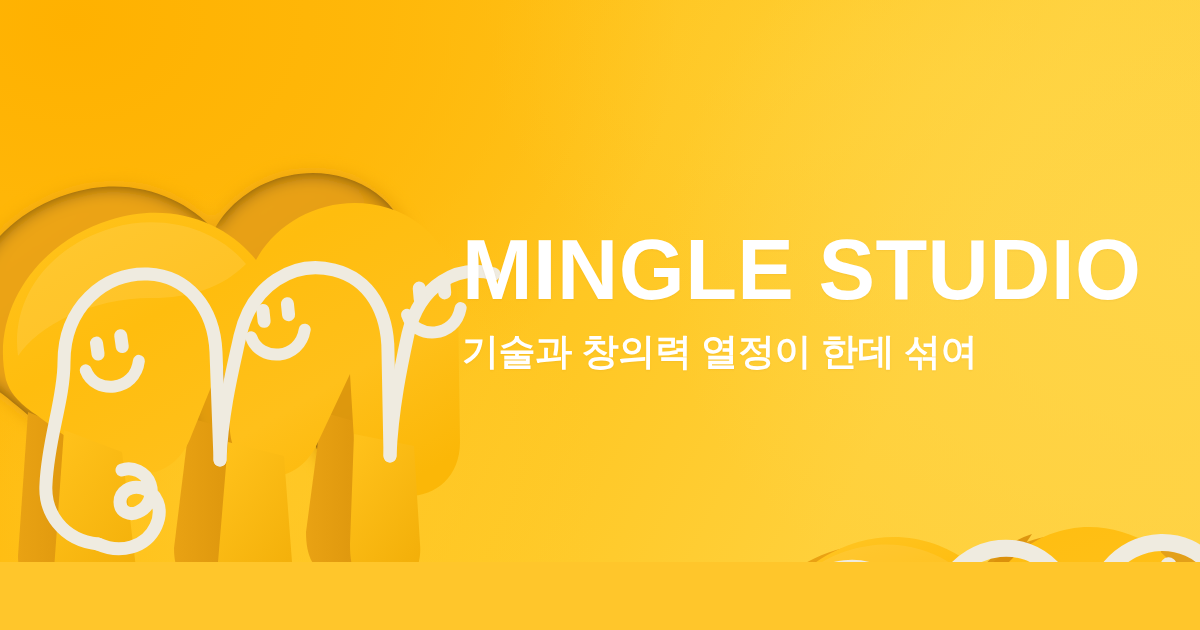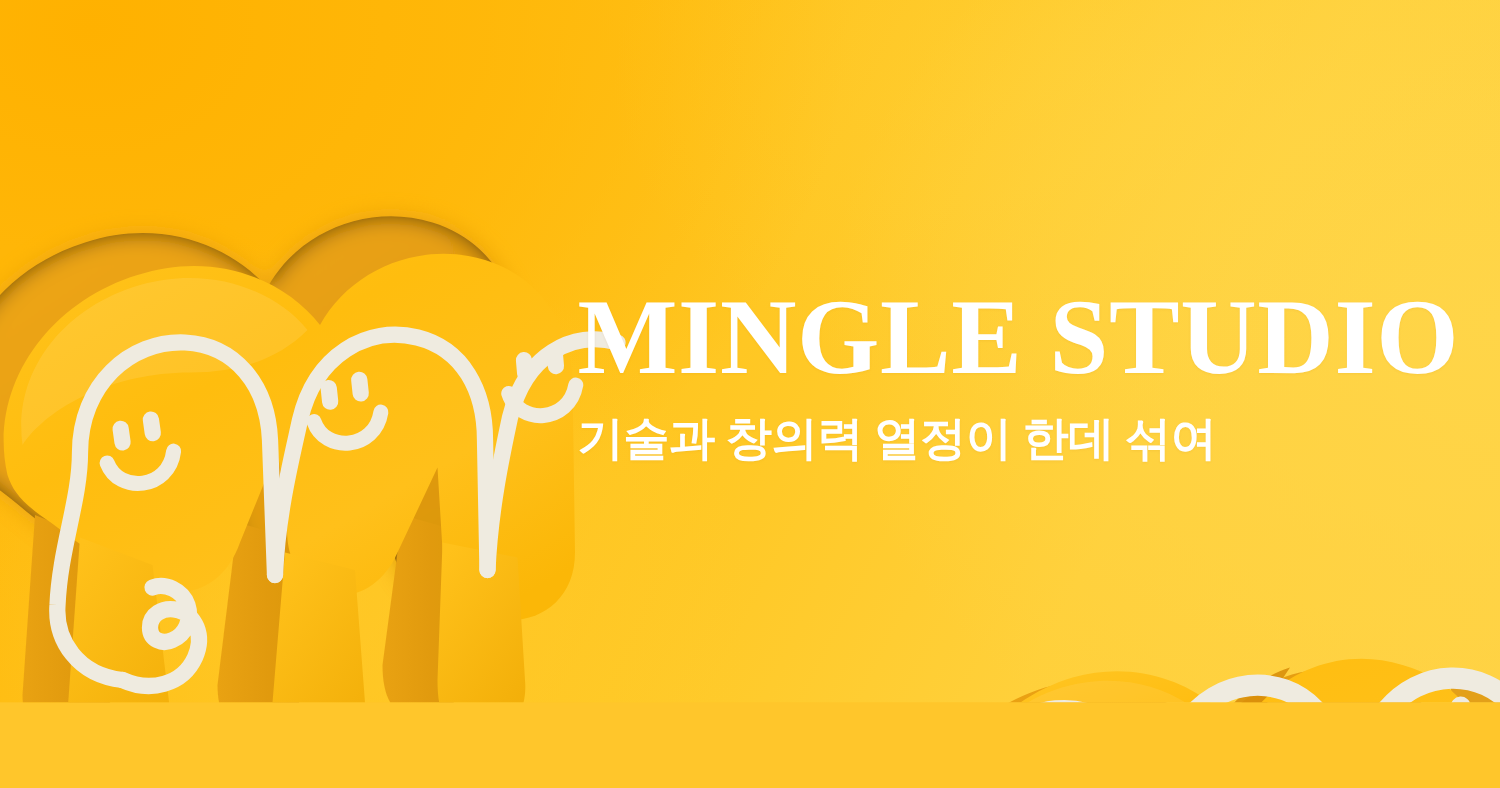--- a/index.html
+++ b/index.html
@@ -7,21 +7,21 @@
     margin: 0;
     padding: 0;
     background: #FFC62B;
   }
 
   #banner {
     position: relative;
     width: 1200px;
     height: 562px;
     overflow: hidden;
-    font-family: Liberation Serif, serif;
+    font-family: Liberation Sans, sans-serif;
     background:
       radial-gradient(ellipse 980px 760px at 6% 4%, #FFB100 0%, #FFB607 24%, rgba(255,190,18,0) 62%),
       radial-gradient(ellipse 900px 700px at 100% 46%, #FFD548 0%, rgba(255,211,66,0) 60%),
       linear-gradient(117deg, #FFB302 0%, #FFBE12 26%, #FFC825 52%, #FFD03A 74%, #FFD142 100%);
   }
 
   
   .bg-vignette {
     position: absolute;
     inset: 0;

